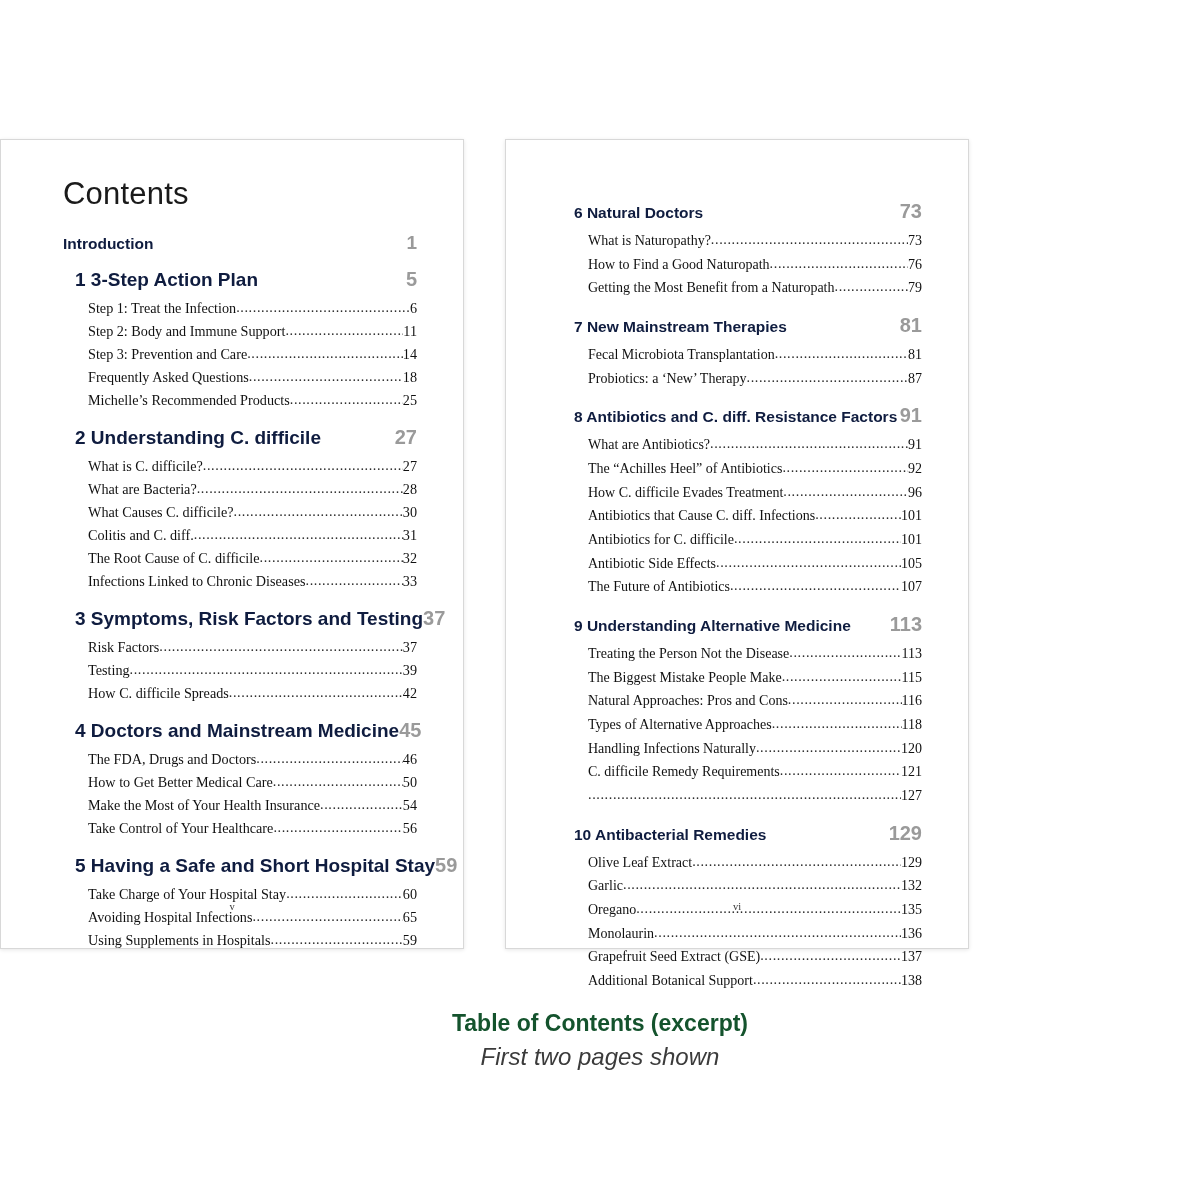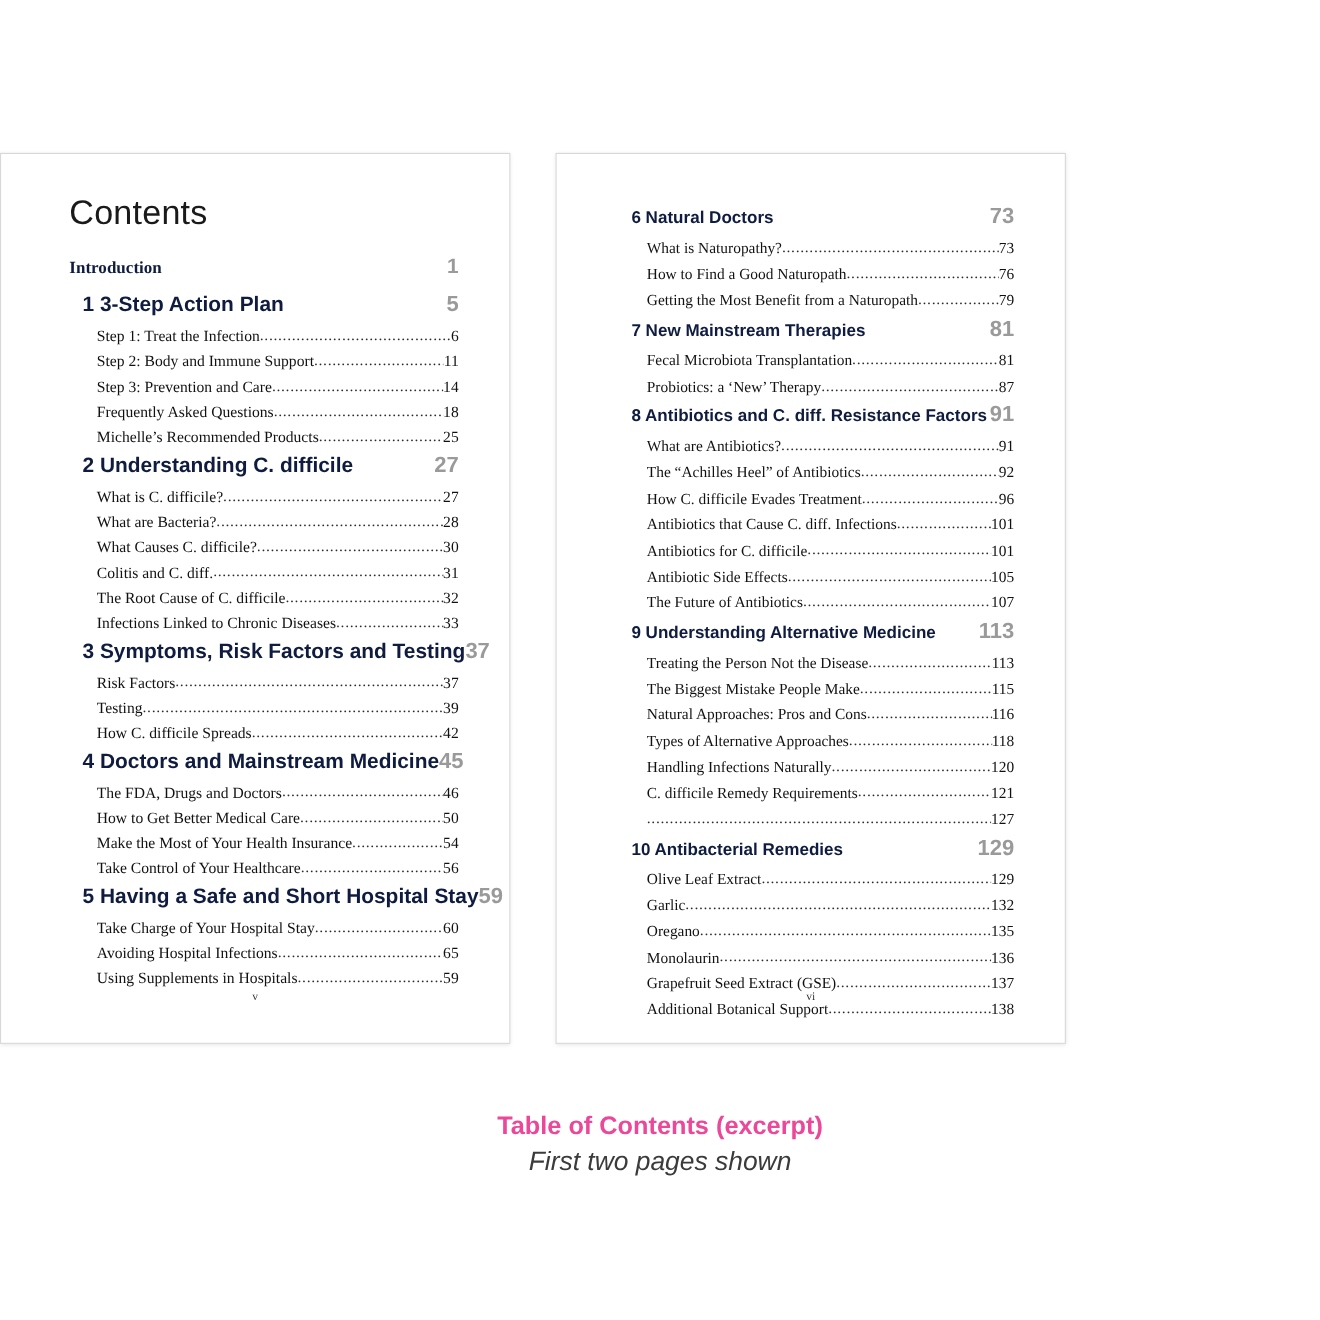--- a/index.html
+++ b/index.html
@@ -51,41 +51,42 @@
     margin: 0 0 23px 0;
     line-height: 1;
   }
   
   .fm-row {
     display: flex;
     align-items: baseline;
     margin-bottom: 12px;
   }
   .fm-label {
-    font-family: Liberation Serif, serif;
+    font-family: Liberation Sans, sans-serif;
     font-size: 15.5px;
     font-weight: 700;
     color: #0f1c3f;
     flex: 0 0 auto;
     text-align: right;
   }
   .fm-fill { flex: 1 1 auto; }
   .fm-page {
     font-family: "Liberation Sans", sans-serif;
     font-size: 19px;
     font-weight: 700;
     color: #9a9a9a;
   }
   
   .chapter {
     margin-bottom: 2px;
   }
   .ch-row {
     display: flex;
     align-items: baseline;
+    margin-top: 14px;
     margin-bottom: 6px;
     text-align: right;
   }
   .ch-label {
     font-family: "Liberation Sans", sans-serif;
     font-size: 19px;
     font-weight: 700;
     color: #0f1c3f;
     flex: 0 0 auto;
     padding-left: 12px;
@@ -138,21 +139,21 @@
     position: absolute;
     left: 0;
     right: 0;
     top: 1008px;
     text-align: center;
   }
   .caption-main {
     font-family: "Liberation Sans", sans-serif;
     font-size: 23px;
     font-weight: 700;
-    color: #ec4899;
+    color: #14532d;
     line-height: 1.35;
   }
   .caption-sub {
     font-family: "Liberation Sans", sans-serif;
     font-size: 24px;
     font-style: italic;
     color: #3b3b3b;
     margin-top: 4px;
   }
 </style>

